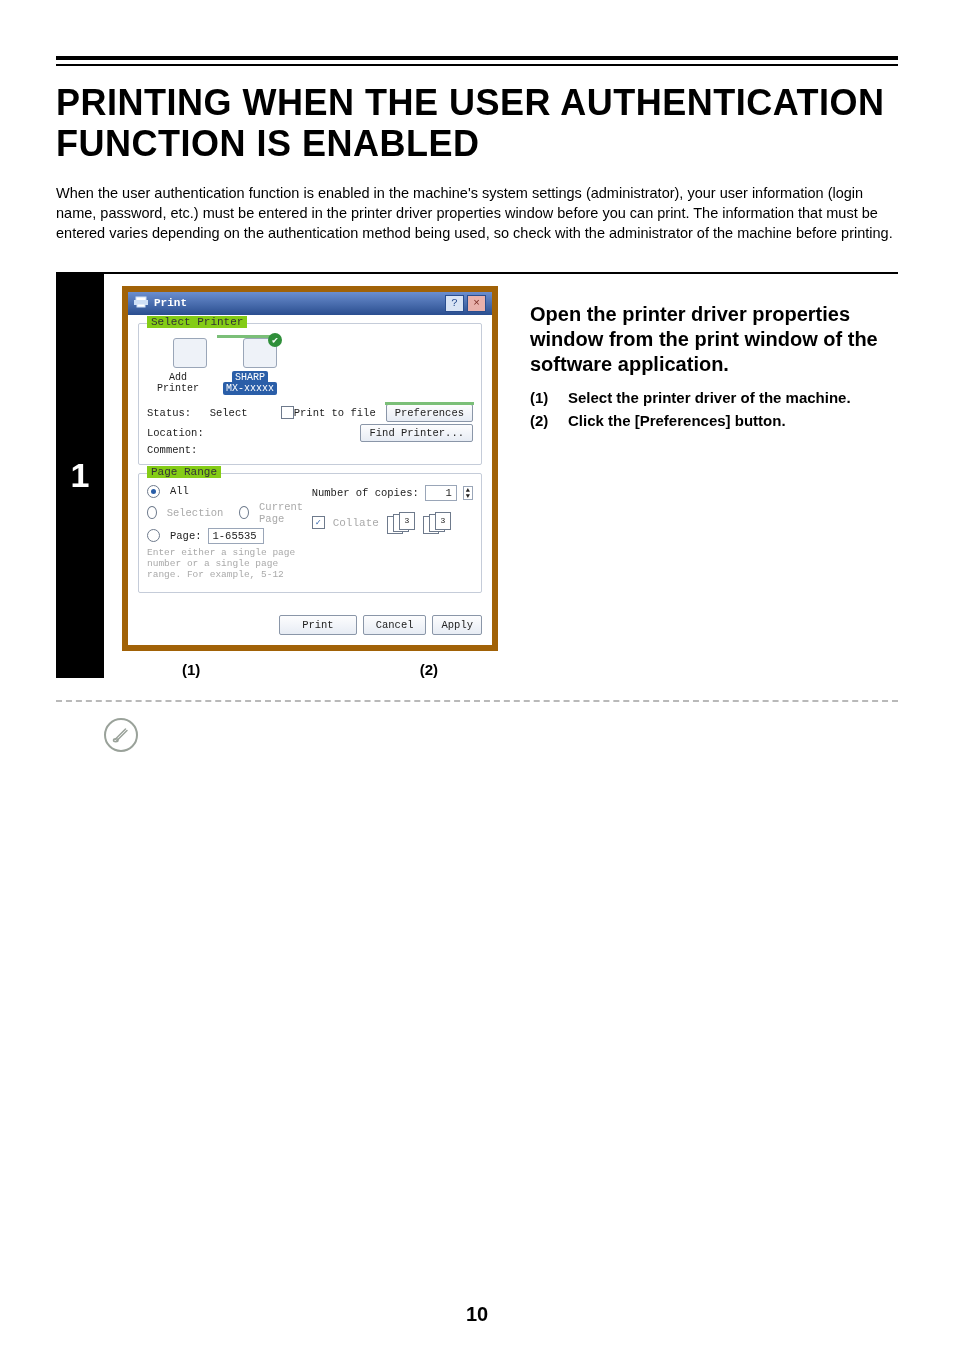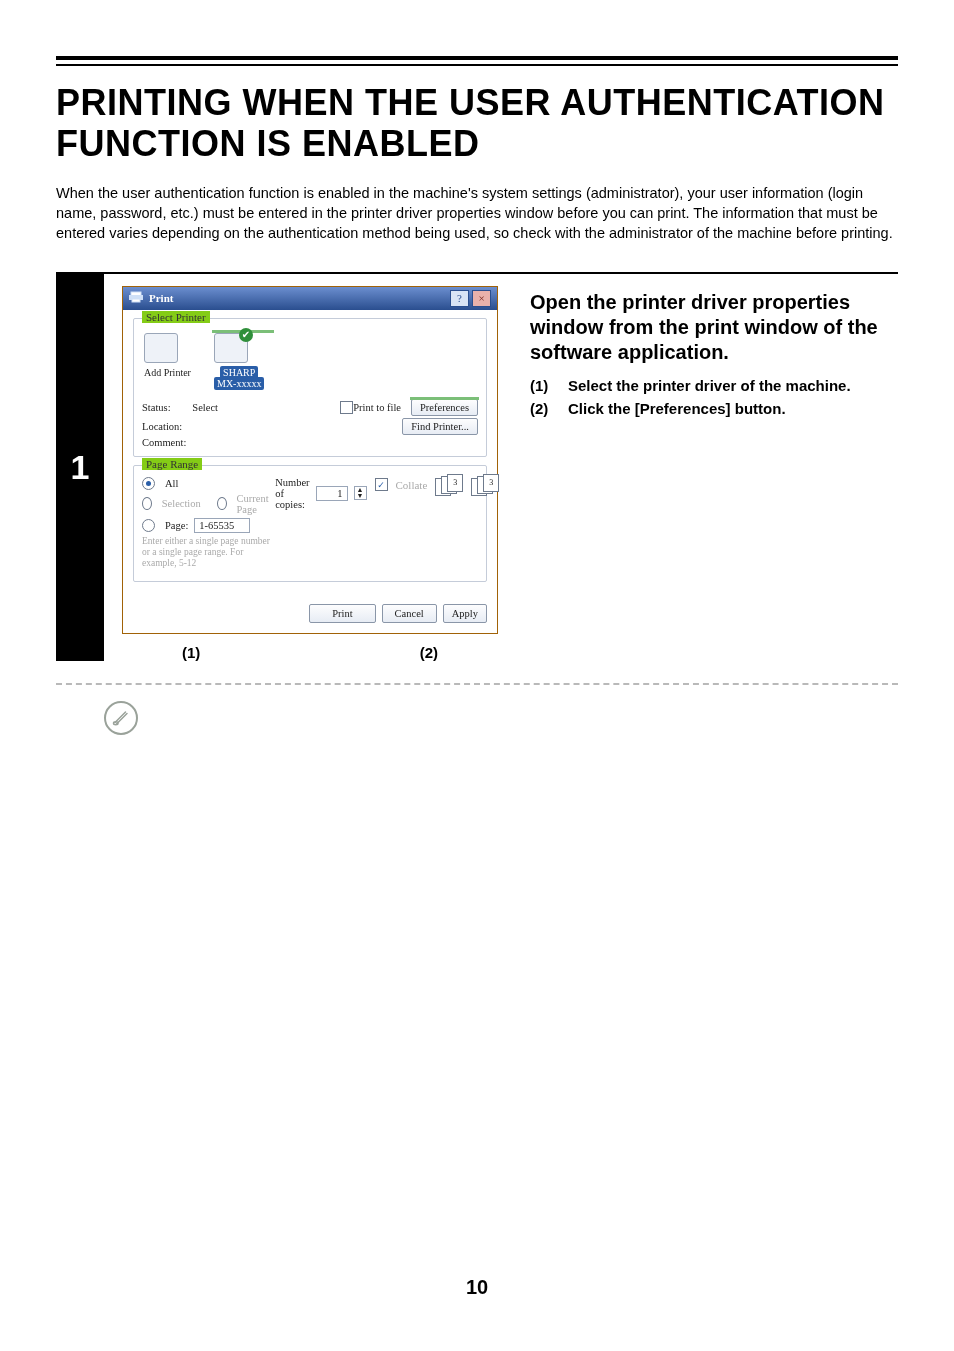--- a/index.html
+++ b/index.html
@@ -6,65 +6,65 @@
 html,body{margin:0;padding:0;background:#fff;font-family:Arial,Helvetica,sans-serif;color:#000}
 .page{width:954px;min-height:1351px;margin:0 auto;position:relative;box-sizing:border-box;padding:56px 56px 0 56px}
 .rule-top{border-top:4px solid #000;margin-bottom:4px}
 .rule-sub{border-top:2px solid #000}
 h1{font-size:36px;font-weight:900;letter-spacing:.5px;line-height:1.15;margin:16px 0 18px 0}
 .lead{font-size:14.5px;line-height:1.4;margin:0 0 28px 0}
 .step-row{display:flex;align-items:flex-start;border-top:2px solid #000}
 .step-num{width:48px;align-self:stretch;background:#000;color:#fff;font-size:34px;font-weight:700;display:flex;align-items:center;justify-content:center}
 .step-body{flex:1;padding:12px 0 0 0;display:flex;gap:24px}
 .screenshot{width:376px;padding:0 8px 0 18px}
-.dialog{border:1px solid #a16207;background:#fff;font-family:Liberation Serif, serif;font-size:11px;color:#222}
+.dialog{border:6px solid #a16207;background:#fff;font-family:Liberation Mono, monospace;font-size:11px;color:#222}
 .dlg-title{background:linear-gradient(#6b8ecf,#2a4e8f);color:#fff;padding:3px 6px;display:flex;align-items:center;justify-content:space-between}
 .dlg-title-left{display:flex;align-items:center;gap:6px}
 .dlg-btns{display:flex;gap:3px}
 .dlg-btn{width:17px;height:15px;border:1px solid #2a4e8f;background:#d9e4f5;display:flex;align-items:center;justify-content:center;font-size:11px;color:#2a4e8f}
 .tab-strip{display:flex;border-bottom:1px solid #aab4c4;margin:4px 4px 0 4px}
 .tab{padding:2px 10px;border:1px solid #aab4c4;border-bottom:none;background:#f5f7fb;border-radius:3px 3px 0 0;font-size:11px}
 .dlg-body{padding:8px 10px}
 .group{border:1px solid #c5ccd9;border-radius:2px;padding:8px;margin-bottom:8px;position:relative}
 .group-title{position:absolute;top:-8px;left:8px;background:#84cc16;padding:0 4px;font-size:11px;color:#333}
 .printer-icons{display:flex;gap:12px;padding:6px 2px 10px 2px}
-.prn-item{display:flex;flex-direction:column;align-items:flex-start;gap:4px;width:58px}
+.prn-item{display:flex;flex-direction:column;align-items:flex-end;gap:4px;width:58px}
 .prn-icon{width:32px;height:28px;border:1px solid #9aa6b8;background:#eef2f8;border-radius:3px;position:relative}
 .prn-icon.check::after{content:"✔";position:absolute;top:-6px;right:-6px;width:14px;height:14px;border-radius:50%;background:#2f8f3a;color:#fff;font-size:10px;display:flex;align-items:center;justify-content:center}
 .prn-label{font-size:10px;text-align:center;line-height:1.1}
 .prn-sel{background:#2a5ea8;color:#fff;padding:1px 3px;border-radius:2px}
 .status-grid{display:grid;grid-template-columns:auto 1fr auto;row-gap:2px;column-gap:6px;font-size:10.5px;align-items:center}
 .chk{display:flex;align-items:center;gap:4px;justify-self:end}
 .chk-box{width:11px;height:11px;border:1px solid #6e7a8c;display:inline-flex;align-items:center;justify-content:center;font-size:9px;color:#2a5ea8}
 .btn-sm{border:1px solid #8a96a8;background:linear-gradient(#fdfdfe,#e7ecf4);padding:2px 8px;border-radius:2px;font-size:10.5px;display:inline-block}
 .rad{width:11px;height:11px;border:1px solid #6e7a8c;border-radius:50%;display:inline-flex;align-items:center;justify-content:center;margin-right:4px}
 .rad.on::after{content:"";width:5px;height:5px;border-radius:50%;background:#2a5ea8}
 .row{display:flex;align-items:center;gap:6px;font-size:10.5px;margin:3px 0}
 .input{border:1px solid #9aa6b8;padding:1px 4px;background:#fff;min-width:46px;font-size:10.5px}
 .disabled{color:#aaa}
-.page-range-right{display:flex;gap:8px;align-items:flex-start;margin-left:auto}
+.page-range-right{display:flex;flex-direction:column;gap:8px;align-items:flex-start;margin-left:auto}
 .collate-row{display:flex;align-items:center;gap:8px}
 .collate-icon{width:28px;height:22px;position:relative}
 .collate-icon span{position:absolute;width:14px;height:16px;border:1px solid #6e7a8c;background:#fff;font-size:8px;display:flex;align-items:center;justify-content:center}
 .collate-icon .c1{left:0;top:4px}
 .collate-icon .c2{left:6px;top:2px}
 .collate-icon .c3{left:12px;top:0}
 .dlg-footer{display:flex;justify-content:flex-end;gap:6px;padding:6px 10px 10px}
 .labels-under{display:flex;justify-content:space-between;margin:10px 60px 0 60px;font-weight:700;font-size:15px}
 .instructions{flex:1;padding:4px 0 0 0}
-.inst-title{font-size:20px;font-weight:700;line-height:1.25;margin:0 0 12px 0}
+.inst-title{font-size:20px;font-weight:700;line-height:1.25;margin:12px 0 12px 0}
 .inst-list{margin:0;padding:0;list-style:none}
 .inst-list li{display:flex;gap:10px;font-size:15px;font-weight:700;margin:6px 0}
 .inst-num{width:28px}
 .divider-dashed{border:none;border-top:2px dashed #b9b9b9;margin:22px 0 14px 0}
 .note-row{display:flex;gap:14px;align-items:flex-start}
 .note-icon{width:30px;height:30px;border:2px solid #9aa29a;border-radius:50%;display:flex;align-items:center;justify-content:center;color:#9aa29a;flex-shrink:0;margin-top:2px}
 .note-icon svg{width:18px;height:18px}
 .note-text{font-size:14.5px;line-height:1.4}
-.page-number{position:absolute;bottom:52px;left:0;right:0;text-align:center;font-size:20px;font-weight:700}
+.page-number{position:absolute;bottom:25px;left:0;right:0;text-align:center;font-size:20px;font-weight:700}
 .highlight1{position:relative}
 .highlight1::before{content:"";position:absolute;left:-2px;right:-2px;top:-3px;height:3px;background:#7bbf78}
 </style>
 </head>
 <body>
 
 <div class="page">
 
   <div class="rule-top"></div>
   <div class="rule-sub"></div>

